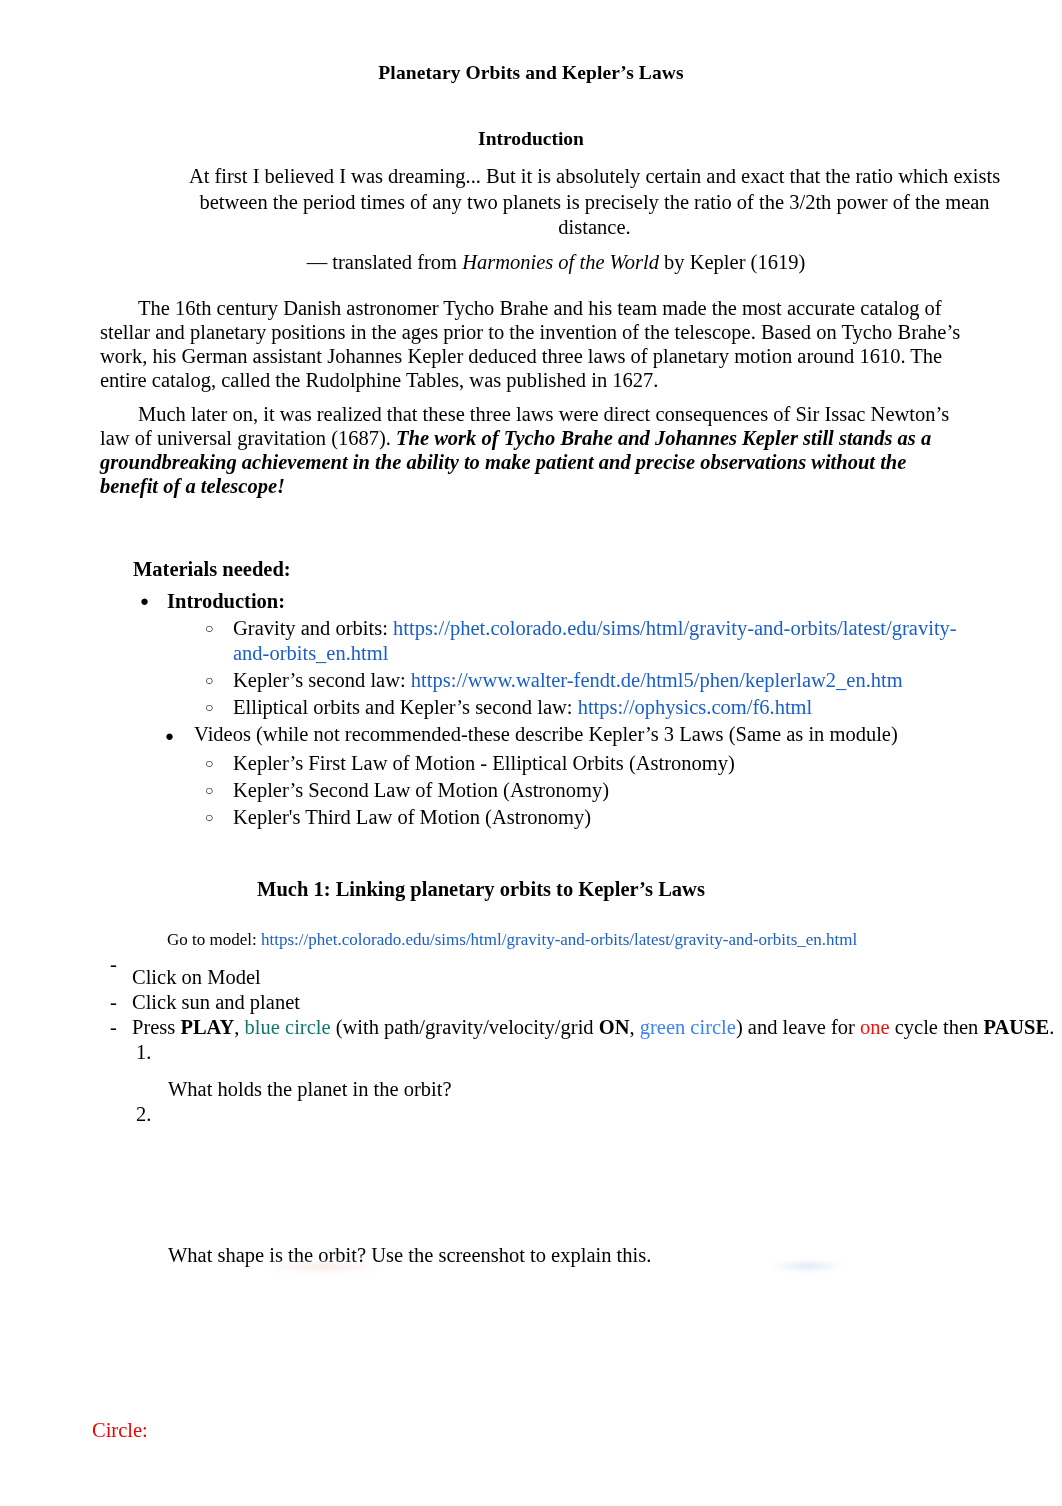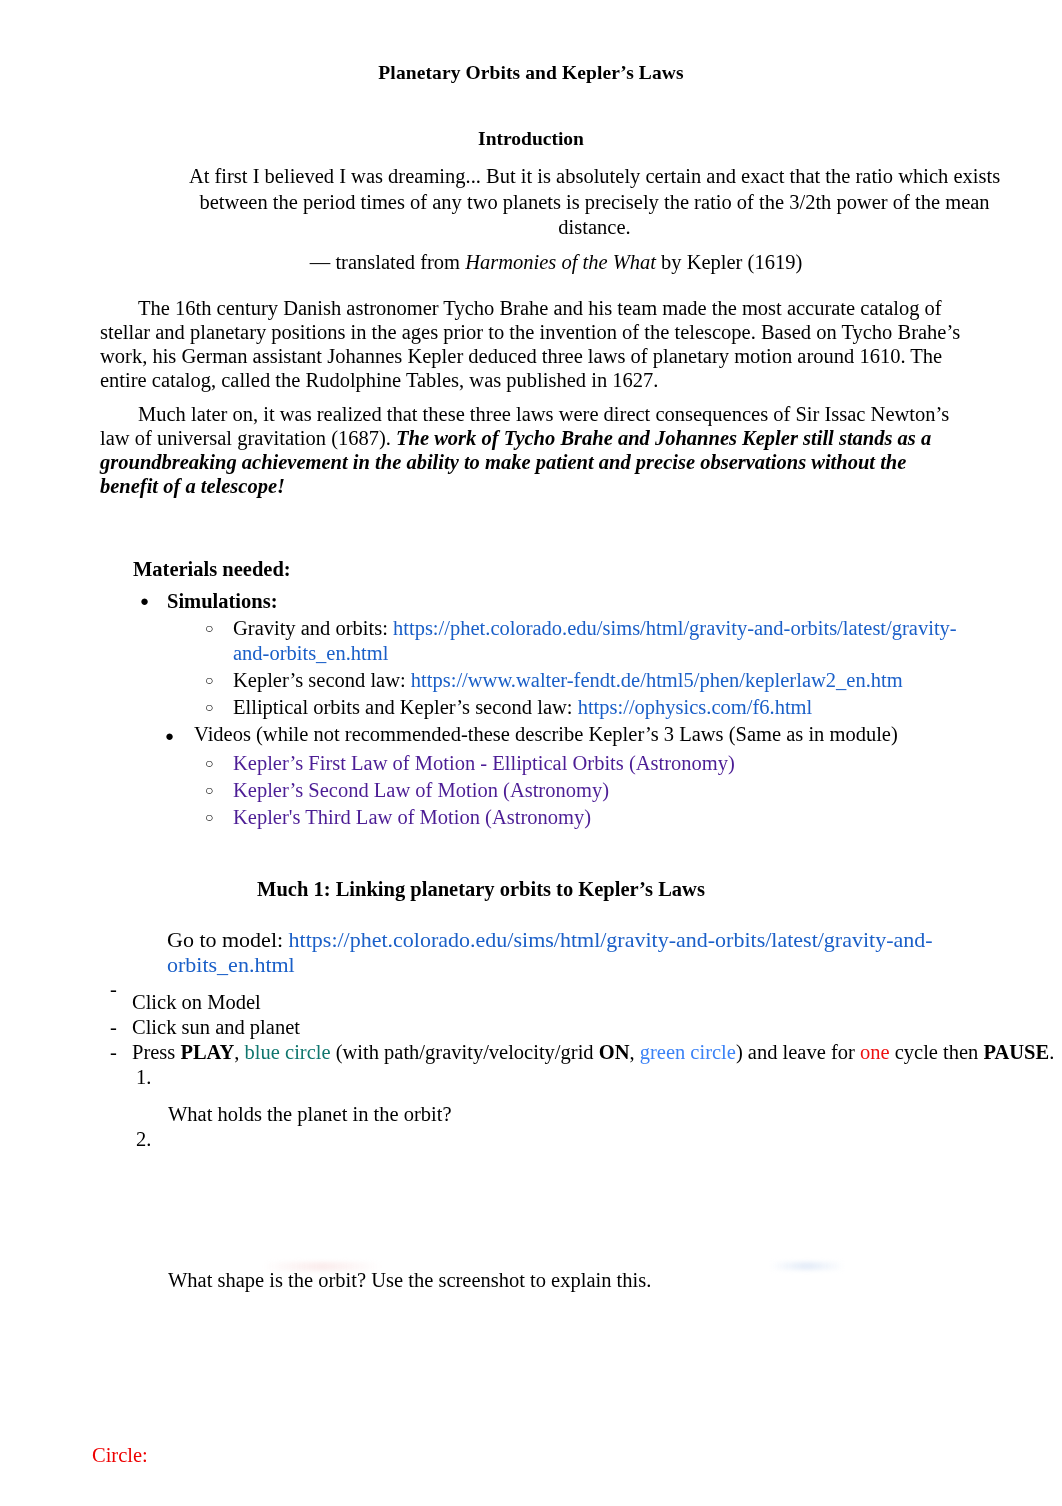--- a/index.html
+++ b/index.html
@@ -109,32 +109,32 @@
     padding-top: 2px;
     padding-right: 150px;
     text-indent: -68px;
   }
   .videos-row .mk {
     font-size: 15px;
     padding-right: 20px;
   }
 
   .link { color: #1a5fc8; }
-  .link-vid { color: #4c1d95; }
+  .link-vid { color: #000000; }
 
   .part-head {
     text-align: center;
     font-weight: bold;
     font-size: 20.5px;
     margin: 0;
     padding-top: 48px;
     padding-right: 100px;
   }
   .goto {
-    font-size: 22px;
+    font-size: 17px;
     line-height: 25px;
     margin: 0;
     padding-top: 26px;
     padding-left: 167px;
     padding-right: 108px;
   }
 
   .dash-row {
     position: relative;
     font-size: 20.5px;
@@ -188,31 +188,31 @@
 <body>
 
 <div class="page">
 
   <h1 class="doc-title">Planetary Orbits and Kepler’s Laws</h1>
 
   <h2 class="section-head">Introduction</h2>
 
   <p class="quote">At first I believed I was dreaming... But it is absolutely certain and exact that the ratio which exists between the period times of any two planets is precisely the ratio of the 3/2th power of the mean distance.</p>
 
-  <p class="quote-attrib"><span>— translated from </span><span class="it">Harmonies of the What</span><span> by Kepler (1619)</span></p>
+  <p class="quote-attrib"><span>— translated from </span><span class="it">Harmonies of the World</span><span> by Kepler (1619)</span></p>
 
   <p class="body-par p1">The 16th century Danish astronomer Tycho Brahe and his team made the most accurate catalog of stellar and planetary positions in the ages prior to the invention of the telescope. Based on Tycho Brahe’s work, his German assistant Johannes Kepler deduced three laws of planetary motion around 1610. The entire catalog, called the Rudolphine Tables, was published in 1627.</p>
 
   <p class="body-par p2"><span>Much later on, it was realized that these three laws were direct consequences of Sir Issac Newton’s law of universal gravitation (1687). </span><span class="bi">The work of Tycho Brahe and Johannes Kepler still stands as a groundbreaking achievement in the ability to make patient and precise observations without the benefit of a telescope!</span></p>
 
   <p class="materials-head">Materials needed:</p>
 
   <div class="row lvl1">
     <span class="mk">●</span>
-    <span class="txt">Simulations:</span>
+    <span class="txt">Introduction:</span>
   </div>
 
   <div class="row lvl2">
     <span class="mk">○</span><span>Gravity and orbits: </span><span class="link">https://phet.colorado.edu/sims/html/gravity-and-orbits/latest/gravity-and-orbits_en.html</span>
   </div>
 
   <div class="row lvl2">
     <span class="mk">○</span><span>Kepler’s second law: </span><span class="link">https://www.walter-fendt.de/html5/phen/keplerlaw2_en.htm</span>
   </div>
 

